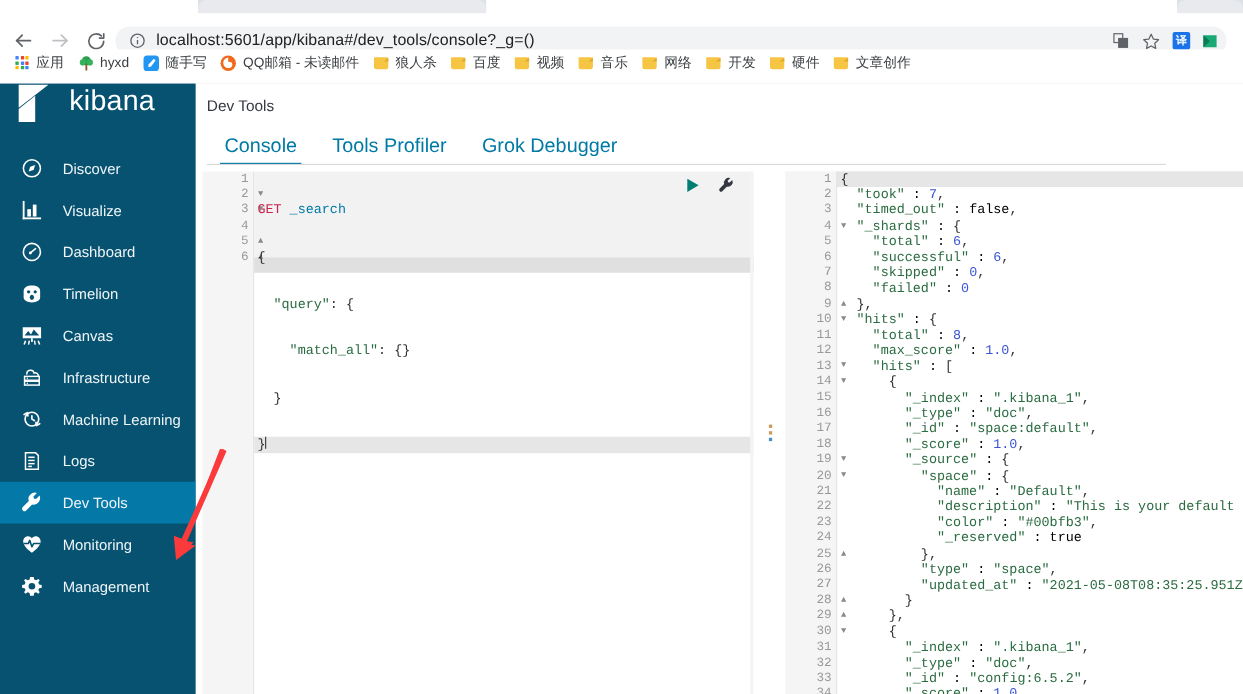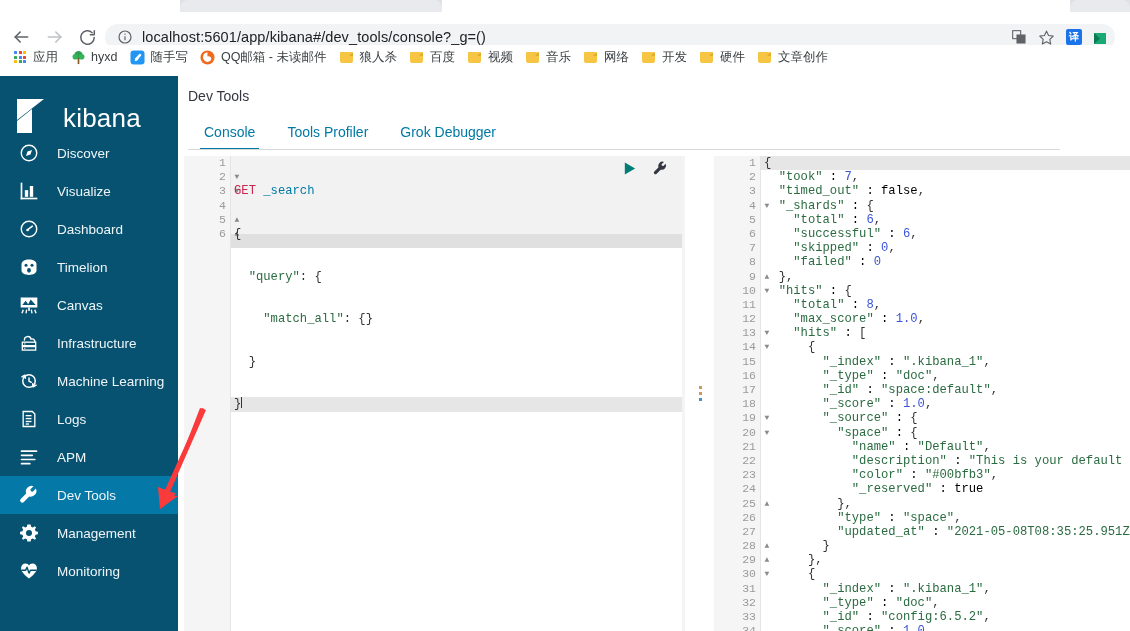--- a/index.html
+++ b/index.html
@@ -40,33 +40,33 @@
   .bm{display:flex;align-items:center;height:24px;padding:0 6px;cursor:default;}
   .bm .lbl{font-size:12.5px;color:#3c4043;margin-left:5px;white-space:nowrap;}
   .bm .ic{width:16px;height:16px;display:flex;align-items:center;justify-content:center;flex:0 0 auto;}
   .grid9{display:grid;grid-template-columns:repeat(3,3px);grid-template-rows:repeat(3,3px);gap:1.5px;}
   .grid9 i{display:block;width:3px;height:3px;border-radius:.5px;}
   .folder{width:13px;height:11px;background:#f7c544;border-radius:1px 2px 2px 2px;position:relative;}
   .folder:after{content:"";position:absolute;right:0;top:0;border-width:0 0 4px 4px;border-style:solid;border-color:transparent transparent #e0ac29 transparent;}
 
   
   .sidebar{position:absolute;left:0;top:76px;width:178px;height:555px;background:#075270;}
-  .kb-logo{height:58px;display:flex;align-items:flex-end;padding-left:14px;gap:13px;}
+  .kb-logo{height:58px;display:flex;align-items:flex-start;padding-left:14px;gap:13px;}
   .kb-mark{width:36px;height:36px;position:relative;}
   .kb-word{color:#ffffff;font-size:26px;letter-spacing:.2px;font-weight:400;}
   .nav-item{height:38px;display:flex;align-items:center;padding-left:18px;gap:18px;cursor:default;}
   .nav-item.active{background:#0479a8;}
   .nav-ic{width:21px;height:21px;flex:0 0 auto;display:flex;align-items:center;justify-content:center;color:#ffffff;}
   .nav-lbl{color:#eef5f8;font-size:13.5px;white-space:nowrap;}
 
   
   .page{position:absolute;left:178px;top:76px;width:952px;height:555px;background:#ffffff;}
   .page-title{position:absolute;left:10px;top:12px;font-size:14px;color:#343741;}
   .tabs{position:absolute;left:10px;top:38px;display:flex;gap:0;}
-  .tab{padding:0 16px;height:36px;line-height:36px;font-size:14px;color:#0079a5;cursor:default;position:relative;}
+  .tab{padding:0 16px;height:36px;line-height:36px;font-size:18px;color:#0079a5;cursor:default;position:relative;}
   .tab.active{color:#0079a5;}
   .tab.active:after{content:"";position:absolute;left:12px;right:12px;bottom:0;height:2px;background:#0079a5;}
   .tabs-underline{position:absolute;left:10px;top:73px;width:872px;height:1px;background:#d9d9d9;}
 
   .console{position:absolute;left:6px;top:80px;width:946px;height:475px;}
 
   
   .editor{position:absolute;top:0;font-family:"Liberation Mono", monospace;font-size:12.2px;line-height:14.2px;}
   .ed-left{left:0;width:501px;height:475px;background:#ffffff;}
   .ed-right{left:530px;width:416px;height:475px;background:#ffffff;}
@@ -370,59 +370,48 @@
           <path d="M5 3 L16 3 L19 6 L19 21 L5 21 Z"></path>
           <line x1="8" y1="8" x2="15" y2="8"></line>
           <line x1="8" y1="11.5" x2="15" y2="11.5"></line>
           <line x1="8" y1="15" x2="15" y2="15"></line>
           <line x1="8" y1="18" x2="12" y2="18"></line>
         </svg>
       </span>
       <span class="nav-lbl">Logs</span>
     </div>
 
-    <div class="nav-item">
-      <span class="nav-ic">
-        <svg width="20" height="20" viewBox="0 0 24 24" fill="none" stroke="#fff" stroke-width="2" stroke-linecap="round">
-          <line x1="3" y1="5" x2="21" y2="5"></line>
-          <line x1="3" y1="10" x2="16" y2="10"></line>
-          <line x1="3" y1="15" x2="19" y2="15"></line>
-          <line x1="3" y1="20" x2="13" y2="20"></line>
-        </svg>
-      </span>
-      <span class="nav-lbl">APM</span>
-    </div>
 
     <div class="nav-item active">
       <span class="nav-ic">
         <svg width="20" height="20" viewBox="0 0 24 24">
           <path d="M20.3 4.2 L16.5 8 L14.2 7.5 L13.7 5.2 L17.5 1.4 A7 7 0 0 0 8.6 10.2 L2.1 16.7 A2.6 2.6 0 1 0 5.8 20.4 L12.3 13.9 A7 7 0 0 0 20.3 4.2 Z" fill="#ffffff"></path>
         </svg>
       </span>
       <span class="nav-lbl">Dev Tools</span>
+    </div>
+
+    <div class="nav-item">
+      <span class="nav-ic">
+        <svg width="20" height="20" viewBox="0 0 24 24">
+          <path d="M12 21 C12 21 2.5 14.5 2.5 8.7 C2.5 5.3 5 3 7.8 3 C9.8 3 11.3 4.1 12 5.4 C12.7 4.1 14.2 3 16.2 3 C19 3 21.5 5.3 21.5 8.7 C21.5 14.5 12 21 12 21 Z" fill="#ffffff"></path>
+          <path d="M3.5 11 L8 11 L9.6 7.5 L12 14.5 L13.8 11 L20.5 11" fill="none" stroke="#075270" stroke-width="1.7" stroke-linecap="round" stroke-linejoin="round"></path>
+        </svg>
+      </span>
+      <span class="nav-lbl">Monitoring</span>
     </div>
 
     <div class="nav-item">
       <span class="nav-ic">
         <svg width="20" height="20" viewBox="0 0 24 24">
           <path d="M12 1.8 L14 1.8 L14.5 4.6 L16.6 5.5 L19 4 L20.5 5.5 L19 7.9 L19.9 10 L22.7 10.5 L22.7 13.5 L19.9 14 L19 16.1 L20.5 18.5 L19 20 L16.6 18.5 L14.5 19.4 L14 22.2 L12 22.2 L10 22.2 L9.5 19.4 L7.4 18.5 L5 20 L3.5 18.5 L5 16.1 L4.1 14 L1.3 13.5 L1.3 10.5 L4.1 10 L5 7.9 L3.5 5.5 L5 4 L7.4 5.5 L9.5 4.6 L10 1.8 Z" fill="#ffffff"></path>
           <circle cx="12" cy="12" r="3.6" fill="#075270"></circle>
         </svg>
       </span>
       <span class="nav-lbl">Management</span>
-    </div>
-
-    <div class="nav-item">
-      <span class="nav-ic">
-        <svg width="20" height="20" viewBox="0 0 24 24">
-          <path d="M12 21 C12 21 2.5 14.5 2.5 8.7 C2.5 5.3 5 3 7.8 3 C9.8 3 11.3 4.1 12 5.4 C12.7 4.1 14.2 3 16.2 3 C19 3 21.5 5.3 21.5 8.7 C21.5 14.5 12 21 12 21 Z" fill="#ffffff"></path>
-          <path d="M3.5 11 L8 11 L9.6 7.5 L12 14.5 L13.8 11 L20.5 11" fill="none" stroke="#075270" stroke-width="1.7" stroke-linecap="round" stroke-linejoin="round"></path>
-        </svg>
-      </span>
-      <span class="nav-lbl">Monitoring</span>
     </div>
   </div>
 
   <div class="page">
     <div class="page-title">Dev Tools</div>
 
     <div class="tabs">
       <div class="tab active">Console</div>
       <div class="tab">Tools Profiler</div>
       <div class="tab">Grok Debugger</div>

